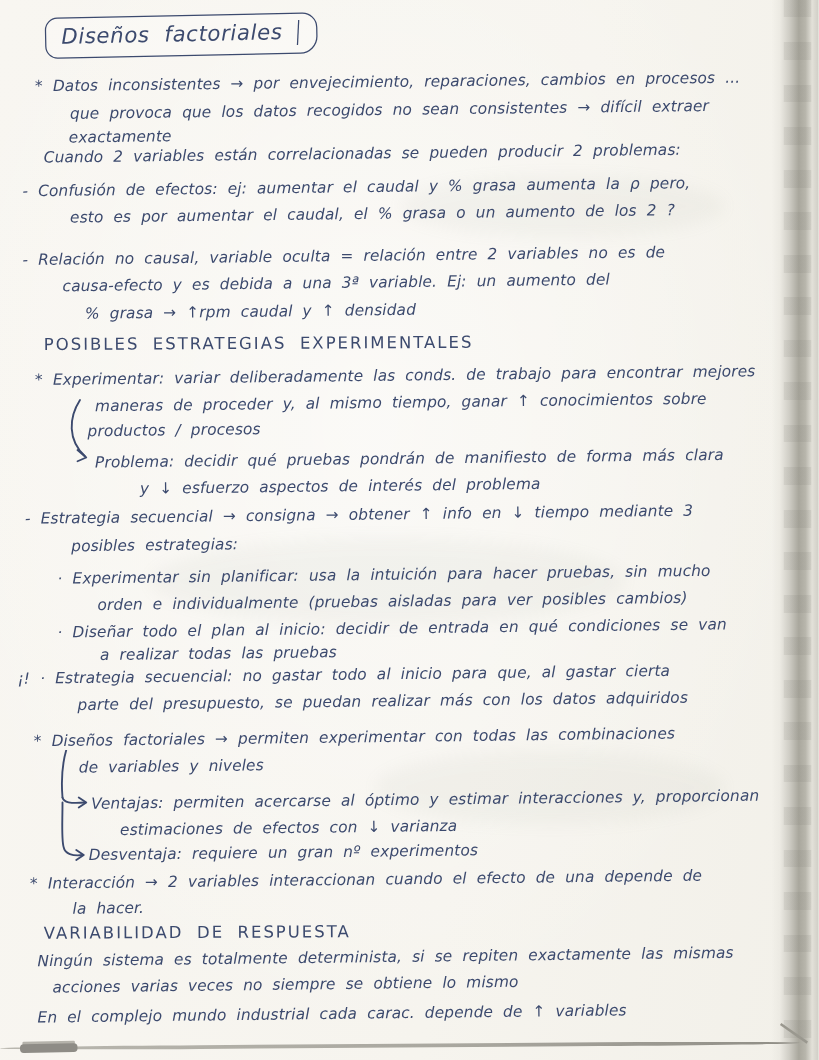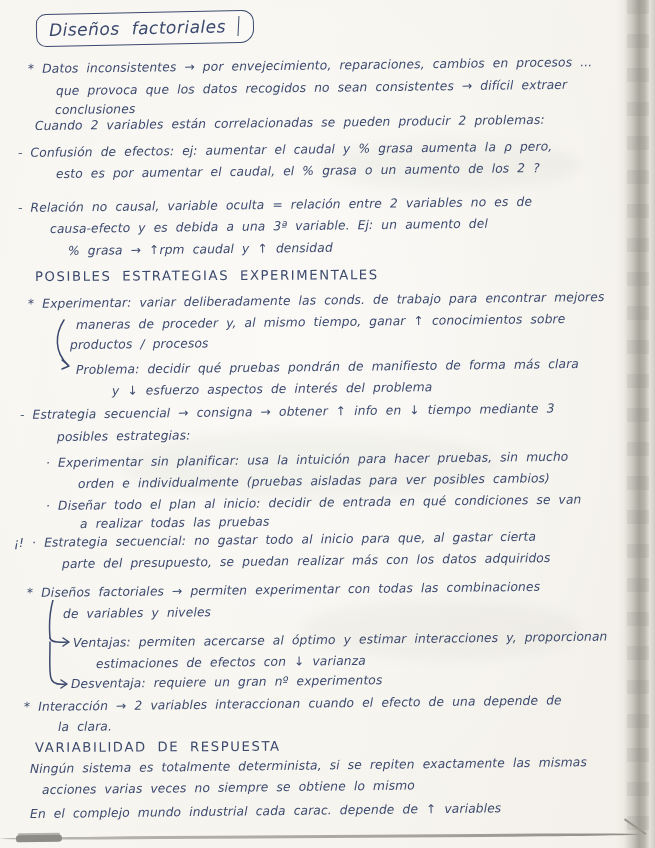--- a/index.html
+++ b/index.html
@@ -96,21 +96,21 @@
   <div class="smudge" style="left:300px; top:600px; width:280px; height:60px;"></div>
 
   <div class="title-box">
     <span>Diseños factoriales</span>
     <span class="pen-stroke"></span>
   </div>
 
   <div id="lines">
       <div class="line" style="left: 28px; top: 62px;">* Datos inconsistentes → por envejecimiento, reparaciones, cambios en procesos ...</div>
       <div class="line" style="left: 56px; top: 84px;">que provoca que los datos recogidos no sean consistentes → difícil extraer</div>
-      <div class="line" style="left: 55px; top: 103px;">conclusiones</div>
+      <div class="line" style="left: 55px; top: 103px;">exactamente</div>
       <div class="line" style="left: 35px; top: 119px;">Cuando 2 variables están correlacionadas se pueden producir 2 problemas:</div>
       <div class="line" style="left: 18px; top: 146px;">- Confusión de efectos: ej: aumentar el caudal y % grasa aumenta la ρ pero,</div>
       <div class="line" style="left: 56px; top: 167px;">esto es por aumentar el caudal, el % grasa o un aumento de los 2 ?</div>
       <div class="line" style="left: 18px; top: 201px;">- Relación no causal, variable oculta = relación entre 2 variables no es de</div>
       <div class="line" style="left: 50px; top: 222px;">causa-efecto y es debida a una 3ª variable. Ej: un aumento del</div>
       <div class="line" style="left: 68px; top: 244px;">% grasa → ↑rpm caudal y ↑ densidad</div>
       <div class="line heading" style="left: 35px; top: 269px;">POSIBLES ESTRATEGIAS EXPERIMENTALES</div>
       <div class="line" style="left: 28px; top: 297px;">* Experimentar: variar deliberadamente las conds. de trabajo para encontrar mejores</div>
       <div class="line" style="left: 76px; top: 318px;">maneras de proceder y, al mismo tiempo, ganar ↑ conocimientos sobre</div>
       <div class="line" style="left: 70px; top: 338px;">productos / procesos</div>
@@ -123,21 +123,21 @@
       <div class="line" style="left: 46px; top: 499px;">· Diseñar todo el plan al inicio: decidir de entrada en qué condiciones se van</div>
       <div class="line" style="left: 80px; top: 517px;">a realizar todas las pruebas</div>
       <div class="line" style="left: 14px; top: 536px;">¡! · Estrategia secuencial: no gastar todo al inicio para que, al gastar cierta</div>
       <div class="line" style="left: 62px; top: 557px;">parte del presupuesto, se puedan realizar más con los datos adquiridos</div>
       <div class="line" style="left: 27px; top: 586px;">* Diseños factoriales → permiten experimentar con todas las combinaciones</div>
       <div class="line" style="left: 63px; top: 607px;">de variables y niveles</div>
       <div class="line" style="left: 73px; top: 636px;">Ventajas: permiten acercarse al óptimo y estimar interacciones y, proporcionan</div>
       <div class="line" style="left: 96px; top: 657px;">estimaciones de efectos con ↓ varianza</div>
       <div class="line" style="left: 71px; top: 677px;">Desventaja: requiere un gran nº experimentos</div>
       <div class="line" style="left: 24px; top: 700px;">* Interacción → 2 variables interaccionan cuando el efecto de una depende de</div>
-      <div class="line" style="left: 58px; top: 720px;">la clara.</div>
+      <div class="line" style="left: 58px; top: 720px;">la hacer.</div>
       <div class="line heading" style="left: 35px; top: 740px;">VARIABILIDAD DE RESPUESTA</div>
       <div class="line" style="left: 30px; top: 762px;">Ningún sistema es totalmente determinista, si se repiten exactamente las mismas</div>
       <div class="line" style="left: 42px; top: 783px;">acciones varias veces no siempre se obtiene lo mismo</div>
       <div class="line" style="left: 30px; top: 807px;">En el complejo mundo industrial cada carac. depende de ↑ variables</div>
     </div>
 
   <svg class="connector" style="left:52px; top:318px;" width="30" height="54" viewBox="0 0 30 54">
     <path d="M 12 2 C 3 16 2 34 16 47"></path>
     <polyline points="10,42 17,48 10,51"></polyline>
   </svg>

